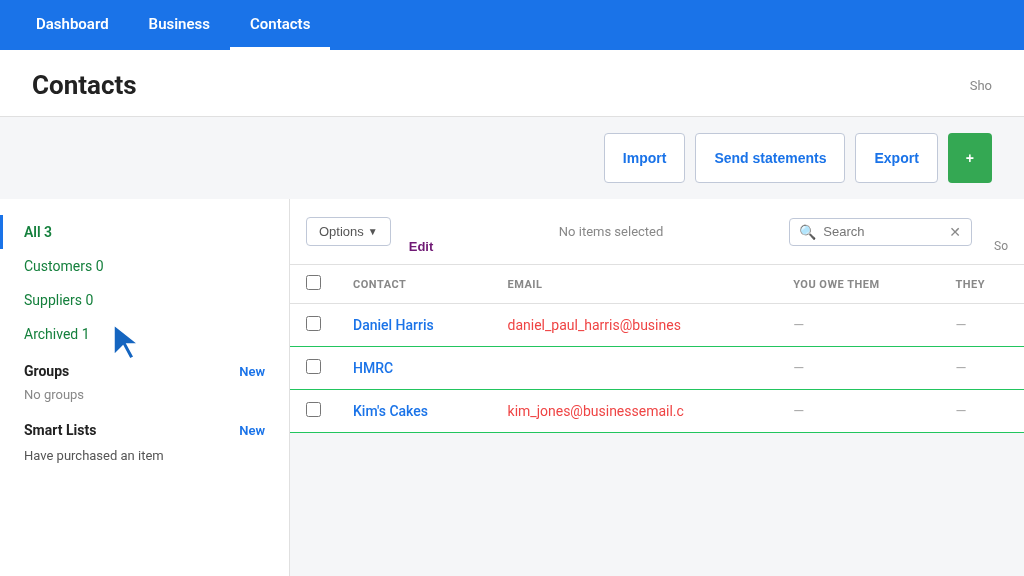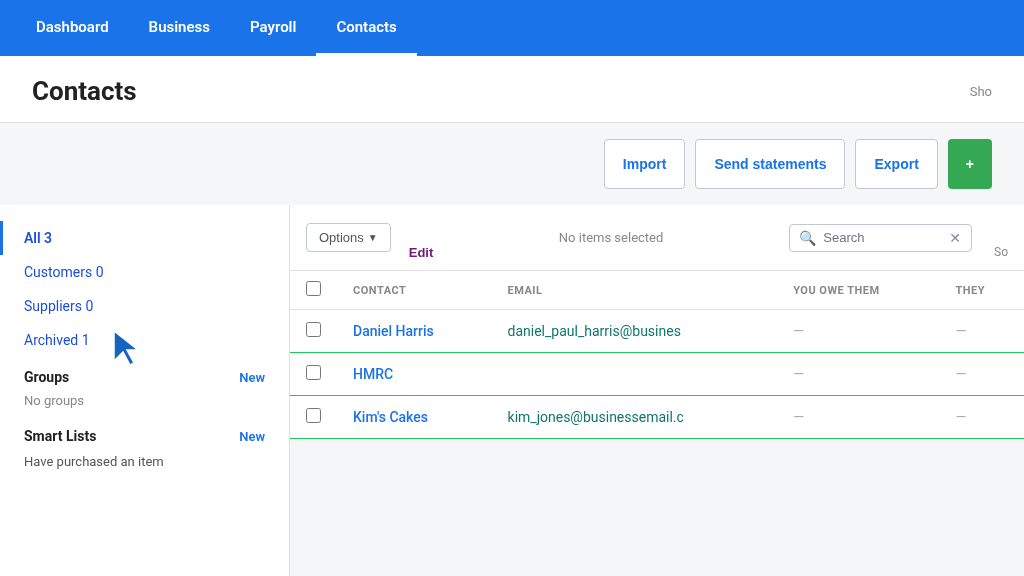--- a/index.html
+++ b/index.html
@@ -3,21 +3,21 @@
   <meta charset="utf-8">
   <style>
     * { box-sizing: border-box; margin: 0; padding: 0; }
     body { font-family: -apple-system, BlinkMacSystemFont, 'Segoe UI', Roboto, sans-serif; background: #f5f6f8; color: #333; }
 
     
     .top-nav {
       background: #1a73e8;
       display: flex;
       align-items: stretch;
-      height: 56px;
+      height: 50px;
       padding: 0 16px;
     }
     .nav-item {
       color: #fff;
       font-weight: 600;
       font-size: 15px;
       padding: 0 20px;
       display: flex;
       align-items: center;
       cursor: pointer;
@@ -90,21 +90,21 @@
       width: 290px;
       min-width: 290px;
       background: #fff;
       border-right: 1px solid #e0e0e0;
       padding: 16px 0;
     }
     .sidebar-item {
       padding: 9px 24px;
       font-size: 14px;
       cursor: pointer;
-      color: #1d4ed8;
+      color: #15803d;
       display: flex;
       justify-content: space-between;
       align-items: center;
     }
     .sidebar-item.active {
       border-left: 3px solid #1a73e8;
       padding-left: 21px;
       font-weight: 600;
     }
     .sidebar-section-title {
@@ -235,42 +235,41 @@
       font-size: 14px;
       border-bottom: 1px solid #22c55e;
       vertical-align: middle;
     }
     .contact-link {
       color: #1a73e8;
       font-weight: 500;
       cursor: pointer;
     }
     .email-text {
-      color: #0f766e;
+      color: #ef4444;
       font-size: 13px;
     }
     .dash-text {
       color: #aaa;
     }
     .checkbox-cell {
       width: 36px;
     }
     input[type="checkbox"] {
       cursor: pointer;
       width: 15px;
       height: 15px;
     }
   </style>
 </head>
 <body>
 
 <nav class="top-nav">
   <a class="nav-item">Dashboard</a>
   <a class="nav-item">Business</a>
-  <a class="nav-item">Payroll</a>
   <a class="nav-item active">Contacts</a>
 </nav>
 
 <div class="page-header">
   <h1 class="page-title">Contacts</h1>
   <span class="page-header-right">Sho</span>
 </div>
 
 <div class="toolbar-row">
   <button class="btn-outline">Import</button>

